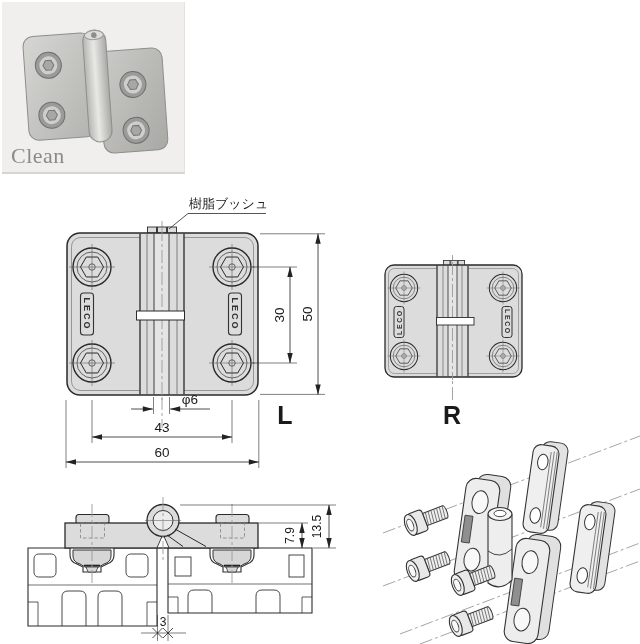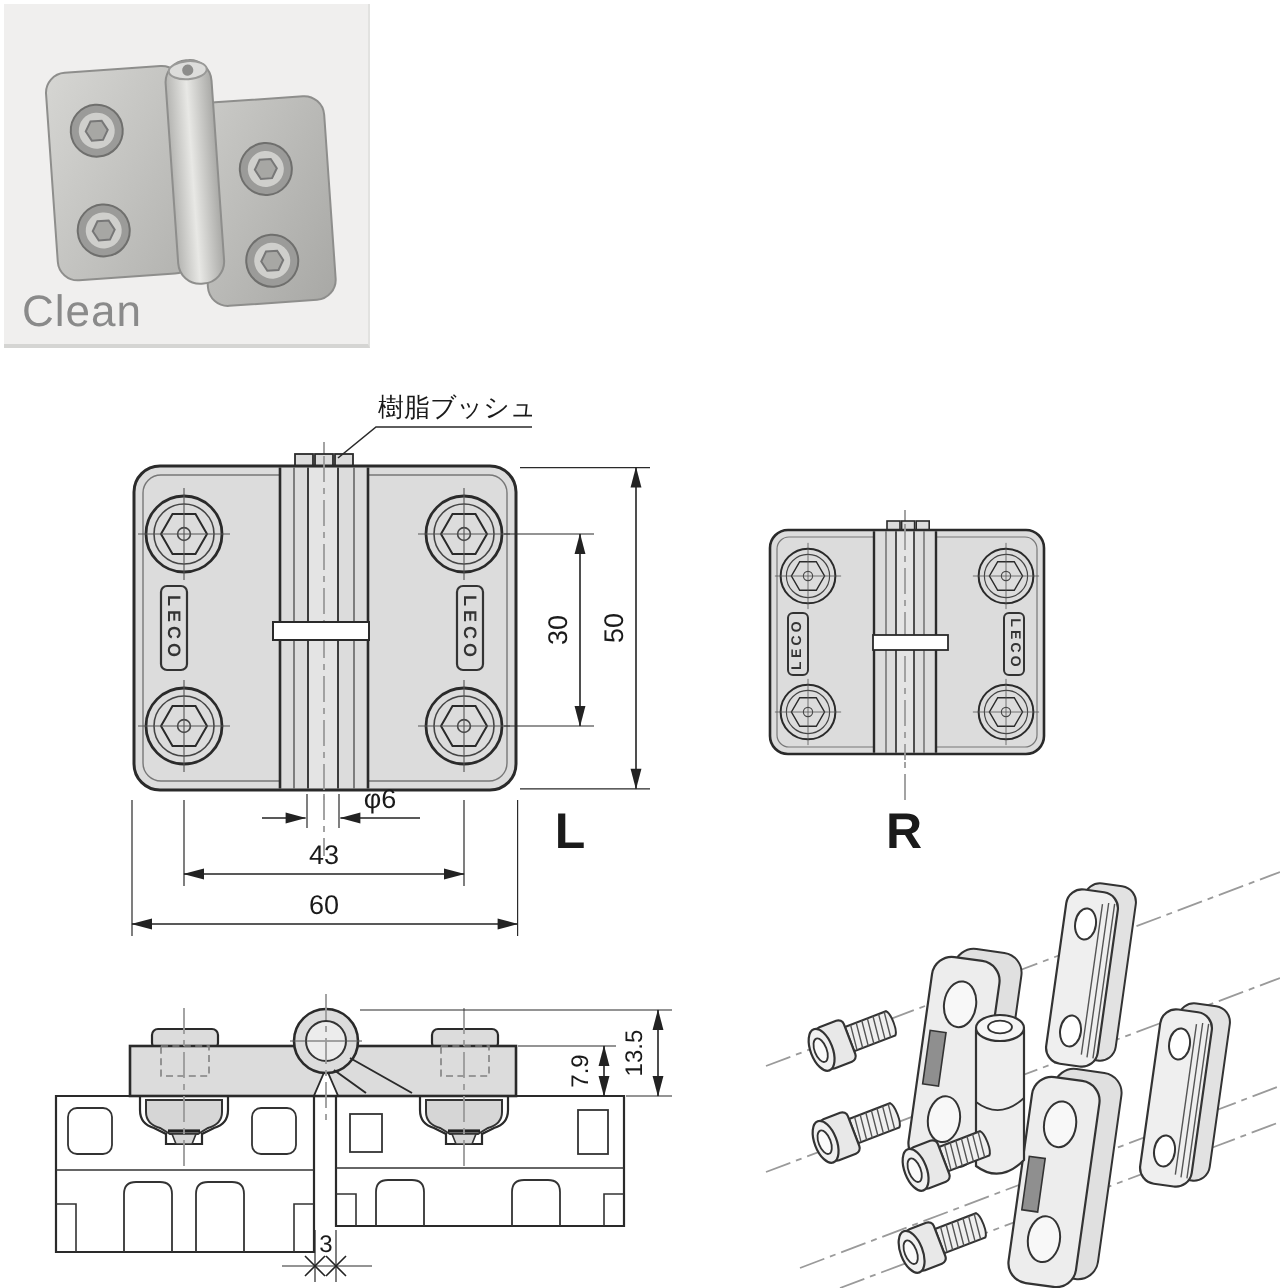--- a/index.html
+++ b/index.html
@@ -1,21 +1,21 @@
 <!DOCTYPE html>
 <html><head>
 <meta charset="utf-8">
 <style>
   html,body{margin:0;padding:0;background:#fff;}
   body{width:640px;height:644px;position:relative;overflow:hidden;
        font-family:"Liberation Sans",sans-serif;}
   .photo-panel{position:absolute;left:2px;top:2px;width:182px;height:170px;
        background:#f0efee;border-right:1px solid #e2e2e0;border-bottom:2px solid #d5d5d3;}
   .photo-caption{position:absolute;left:9px;bottom:3px;font-size:22px;color:#8a8a8a;
-       letter-spacing:.5px;font-family:Liberation Sans, sans-serif;}
+       letter-spacing:.5px;font-family:Liberation Serif, serif;}
   .drawing-layer{position:absolute;left:0;top:0;}
   text{font-family:"Liberation Sans",sans-serif;fill:#1a1a1a;}
   .jp{font-family:"DejaVu Sans",sans-serif;font-size:13px;}
   .dim{font-size:13.5px;}
   .dim-s{font-size:12px;}
   .variant{font-size:25px;font-weight:bold;}
   .brandtxt{font-size:9px;font-weight:bold;letter-spacing:2px;fill:#333;}
   .brandtxt-s{font-size:7px;font-weight:bold;letter-spacing:1.6px;fill:#333;}
   .ln{stroke:#2a2a2a;fill:none;}
   .thin{stroke:#555;fill:none;}

